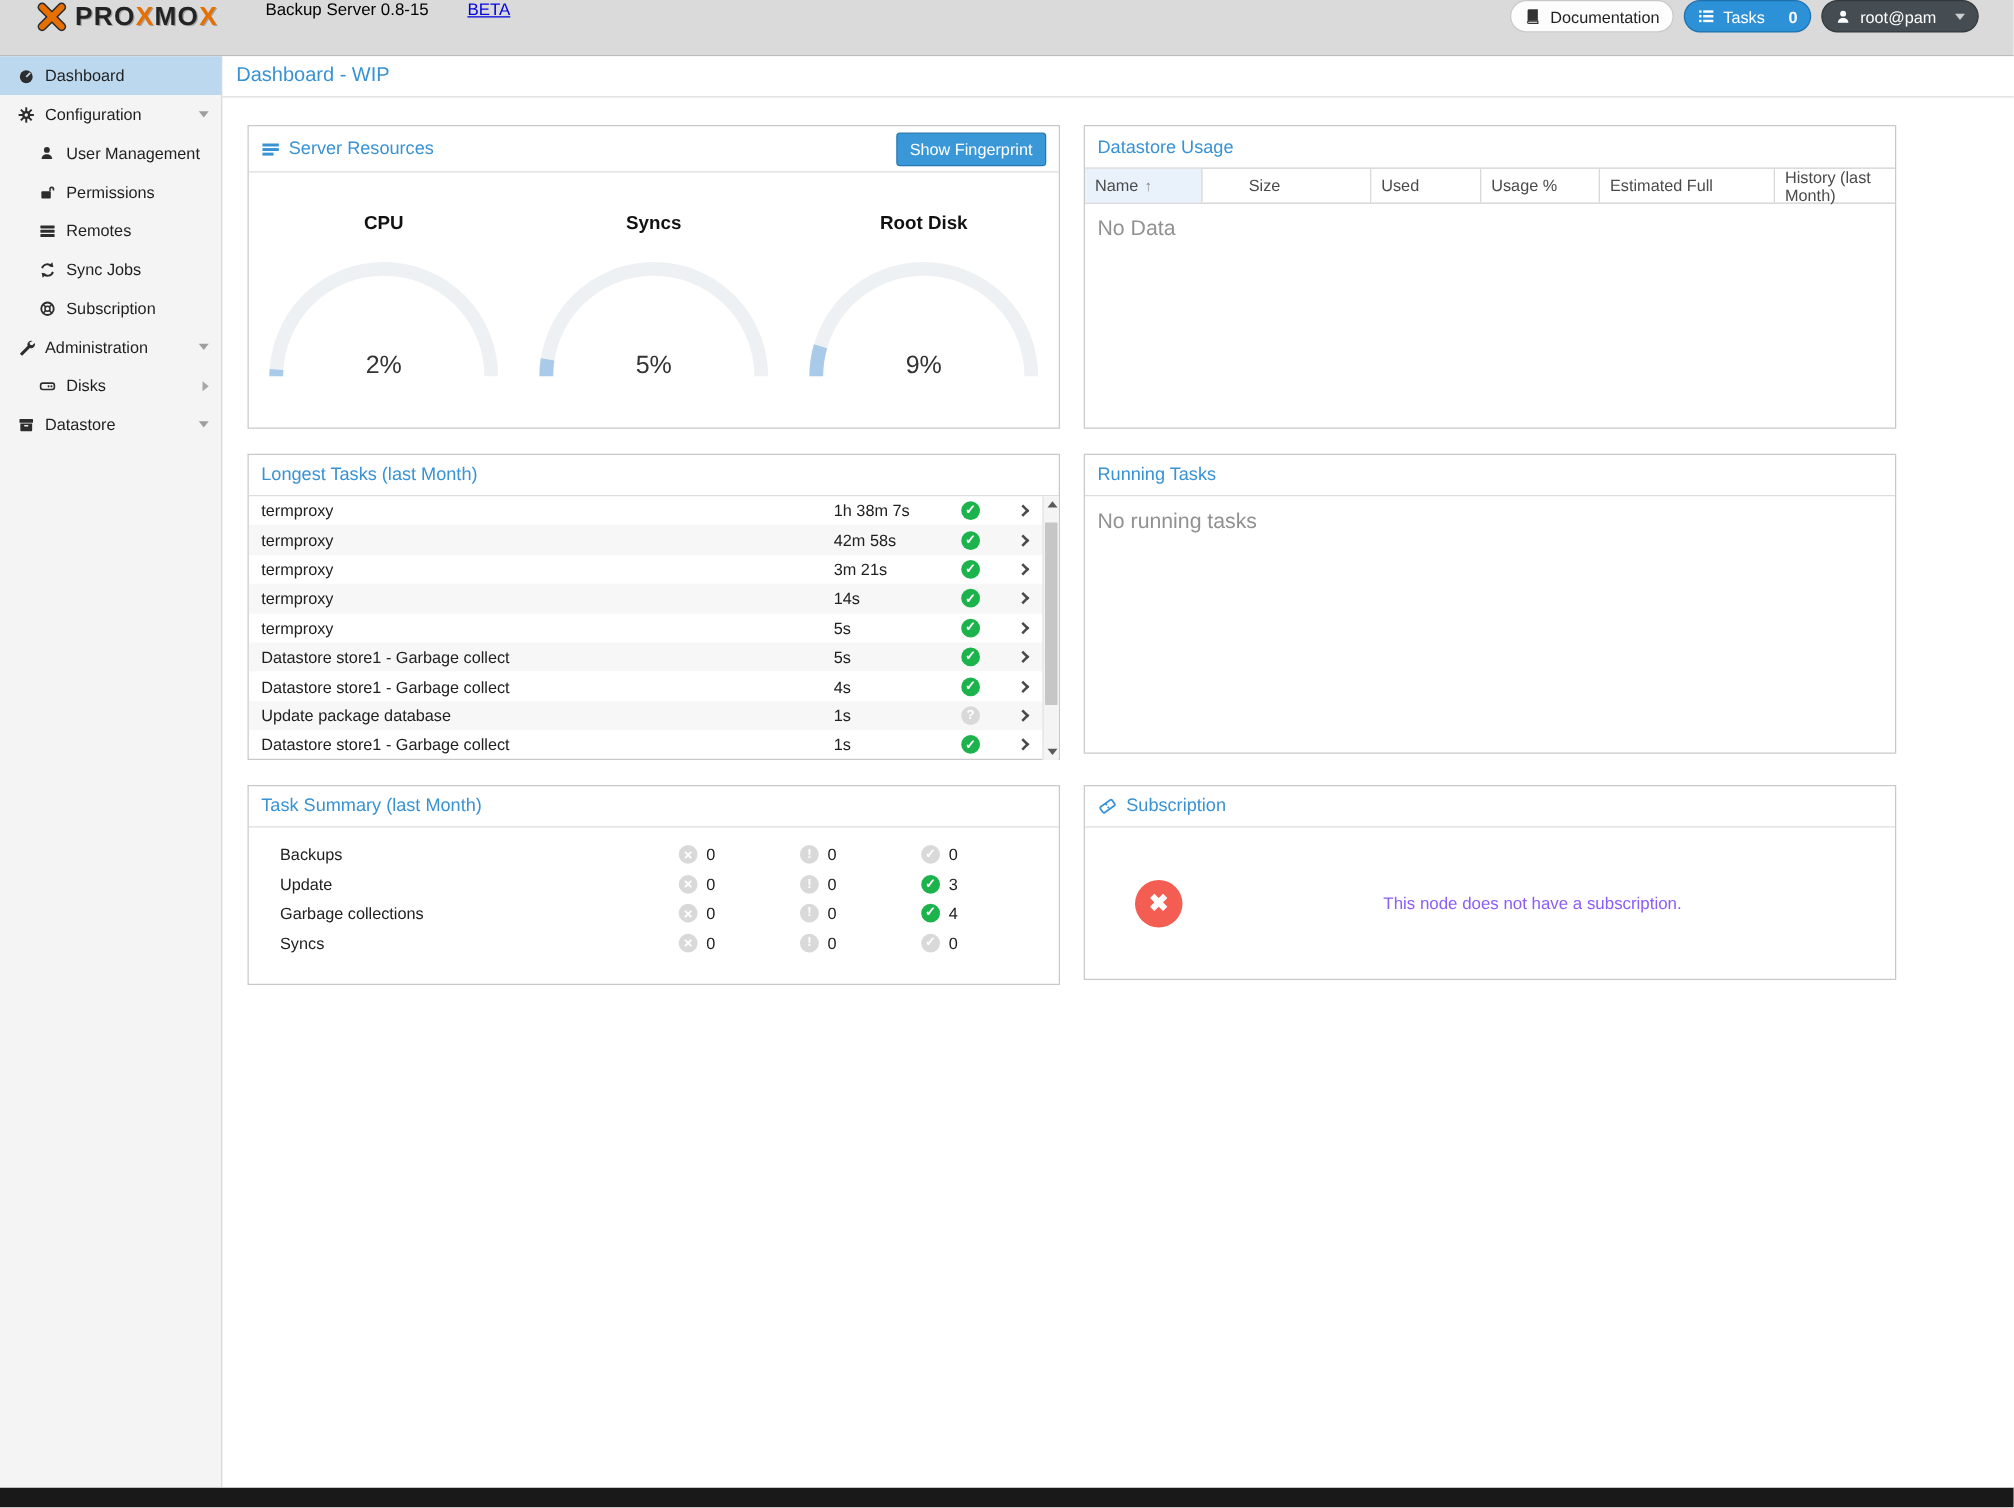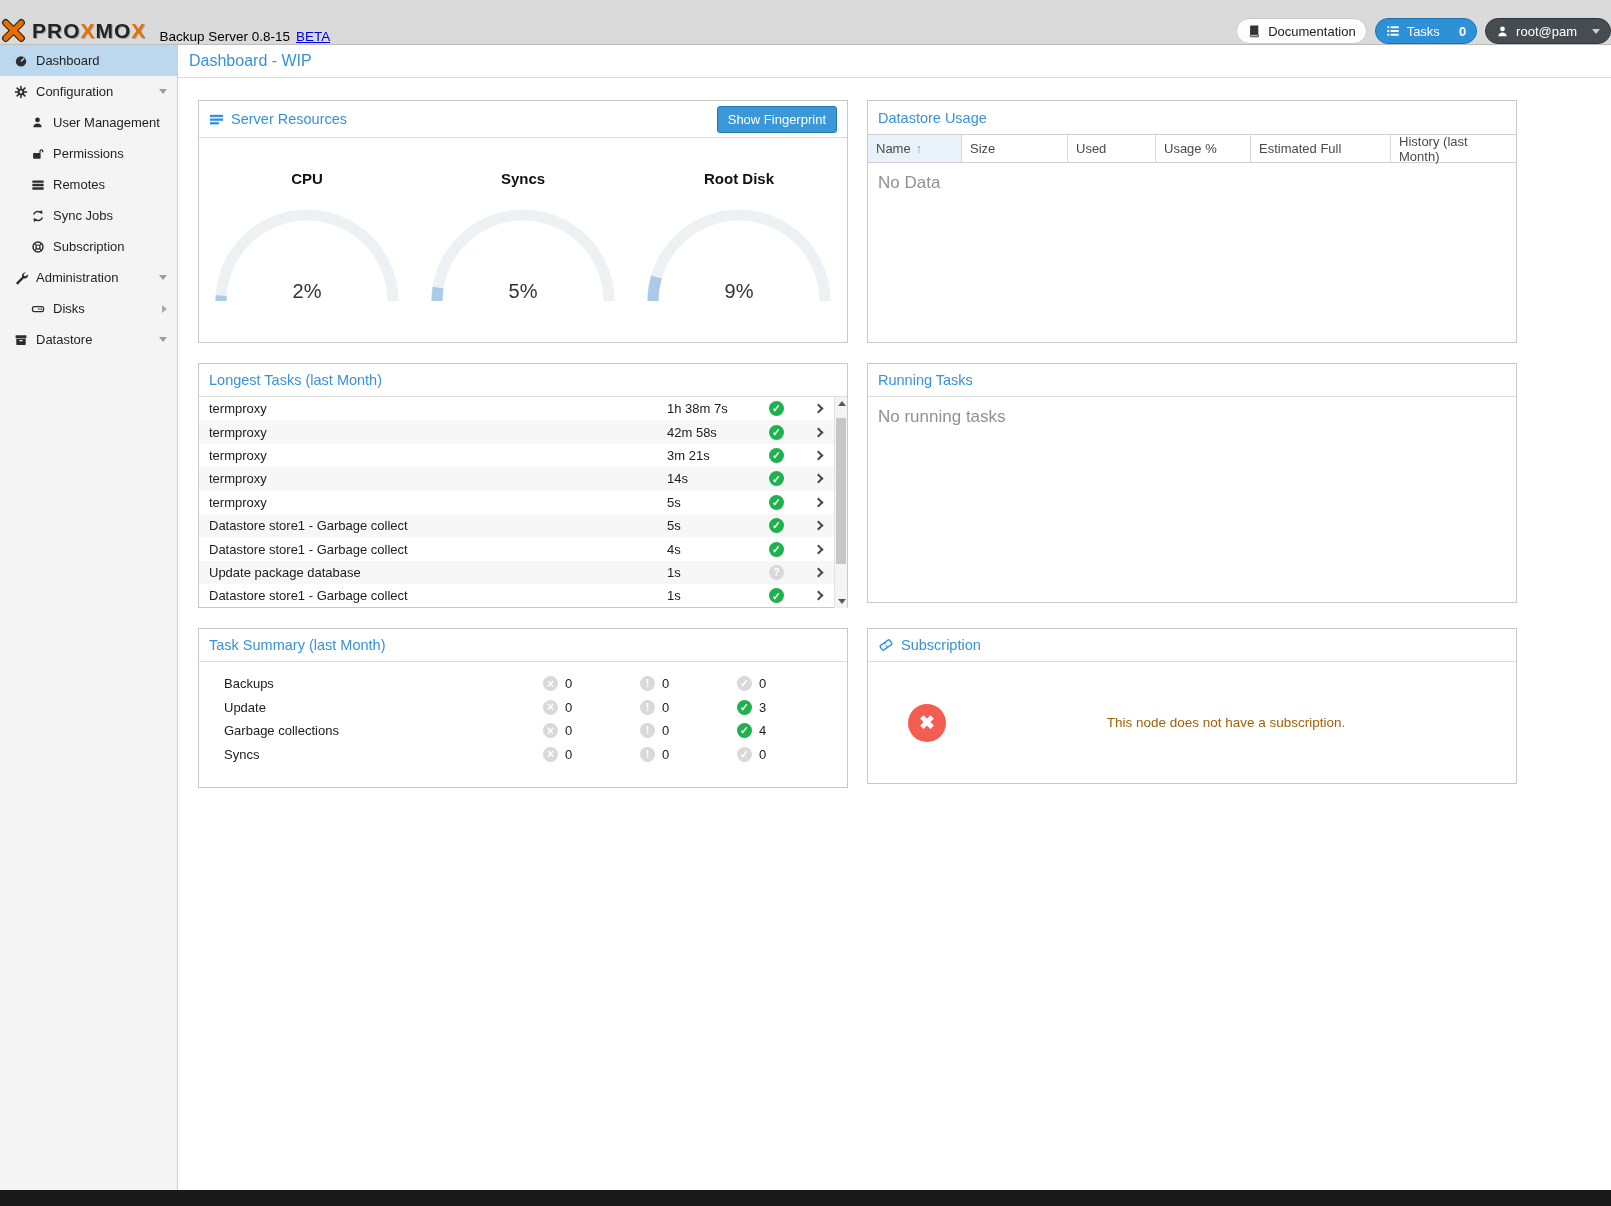--- a/index.html
+++ b/index.html
@@ -1,21 +1,21 @@
 <!DOCTYPE html>
 <html><head>
 <meta charset="utf-8">
 <style>
   * { box-sizing: border-box; margin: 0; padding: 0; }
   html,body { width:1611px; height:1206px; overflow:hidden;
     font-family:"Liberation Sans", sans-serif; background:#fff; }
 
   
   .topbar { height:45px; background:#dadada; border-bottom:1px solid #bcbcbc;
-    display:flex; align-items:flex-end; padding:0 0; }
+    display:flex; align-items:flex-start; padding:0 28px;gap:25px; }
   .brand { display:flex; align-items:center; }
   .brand-word { font-size:21px; font-weight:bold; letter-spacing:1px; margin-left:5px;
     color:#232323; text-shadow:1px 1px 0 rgba(0,0,0,0.25); }
   .brand-word .ox { color:#e66f00; }
   .product-label { margin-left:13px; font-size:13.5px; color:#000; }
   .beta-link { margin-left:6px; font-size:13.5px; color:#0000e0; text-decoration:underline; cursor:pointer; }
   .topbar-right { margin-left:auto; display:flex; align-items:center; gap:8px; }
   .tb-btn { height:26px; display:inline-flex; align-items:center; gap:7px;
     padding:0 10px; border-radius:13px; font-size:13px; cursor:pointer; }
   .btn-doc { background:#fdfdfd; border:1px solid #c9c9c9; color:#222; }
@@ -71,21 +71,21 @@
   .gauge-bg { fill:none; stroke:#eef1f3; stroke-width:11; }
   .gauge-val { fill:none; stroke:#a9cbe9; stroke-width:11; }
   .gauge-text { font-size:20px; fill:#333; text-anchor:middle; }
 
   
   .du-head-row { display:flex; height:29px; border-bottom:1px solid #cfcfcf;
     font-size:13px; color:#4a4a4a; }
   .du-col { display:flex; align-items:center; padding:0 8px;
     border-right:1px solid #d8d8d8; cursor:pointer; }
   .du-col.c-name { width:94px; background:#e9f2fa; }
-  .du-col.c-size { width:106px; } .du-col.c-used { width:88px; }
+  .du-col.c-size { width:106px;margin-left:29px; } .du-col.c-used { width:88px; }
   .du-col.c-usage { width:95px; } .du-col.c-est { width:140px; }
   .du-col.c-hist { flex:1; border-right:none; }
   .sort-arrow { color:#8c8c8c; margin-left:5px; font-size:12px; }
   .empty-text { padding:10px; font-size:17px; color:#919191; }
 
   
   .lt-body { position:relative; height:211px; overflow:hidden; padding-right:13px; }
   .lt-row { display:flex; align-items:center; height:23.4px; font-size:13px;
     color:#202020; padding-left:10px; cursor:pointer; }
   .lt-rows .lt-row:nth-child(even) { background:#f7f7f7; }
@@ -121,21 +121,21 @@
   .ts-row { display:flex; align-items:flex-start; height:23.5px; font-size:13px; color:#202020; }
   .ts-label { padding-left:25px; flex:1; }
   .ts-col { width:97px; display:flex; align-items:center; gap:7px; }
   .ts-col.last { width:110px; }
 
   
   .sub-body { display:flex; align-items:center; height:121px; padding:0 10px; }
   .sub-x { width:38px; height:38px; border-radius:50%; background:#f45d52; color:#fff;
     display:flex; align-items:center; justify-content:center; font-size:19px;
     font-weight:bold; margin-left:30px; flex:none; }
-  .sub-msg { flex:1; text-align:center; font-size:13.5px; color:#a16207; }
+  .sub-msg { flex:1; text-align:center; font-size:13.5px; color:#8b5cf6; }
 
   
   .btn-blue { background:#3a98d9; border:1px solid #2678b2; color:#fff; font-size:13px;
     padding:5px 10px; border-radius:3px; cursor:pointer; margin-left:auto;
     font-family:"Liberation Sans", sans-serif; }
 
   .bottom-bar { height:16px; background:#191919; }
 </style>
 </head>
 <body>

